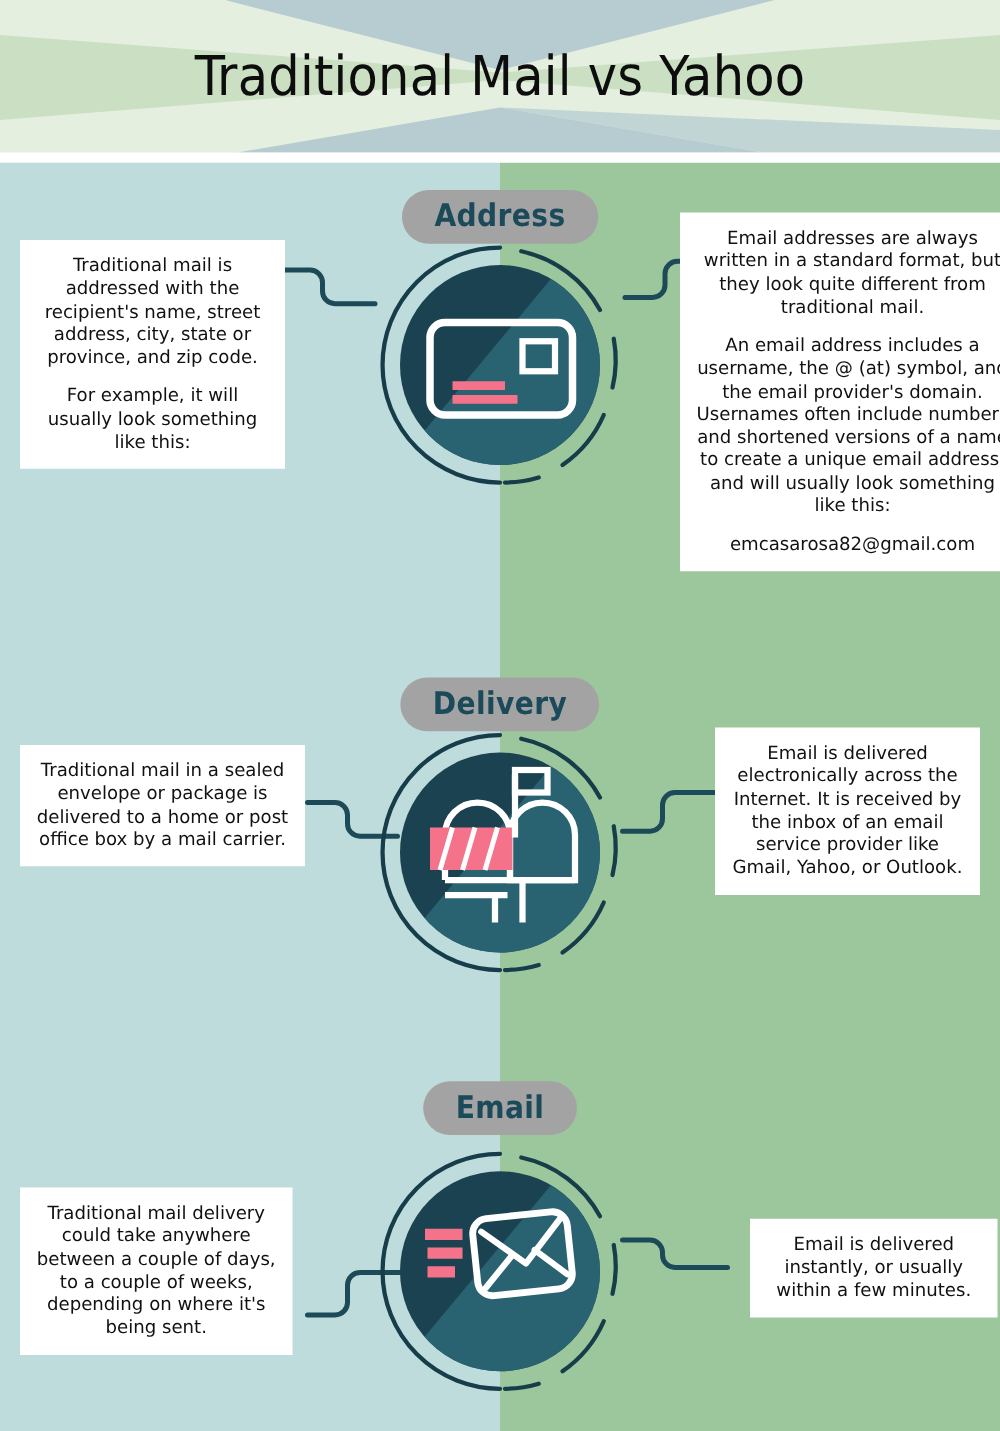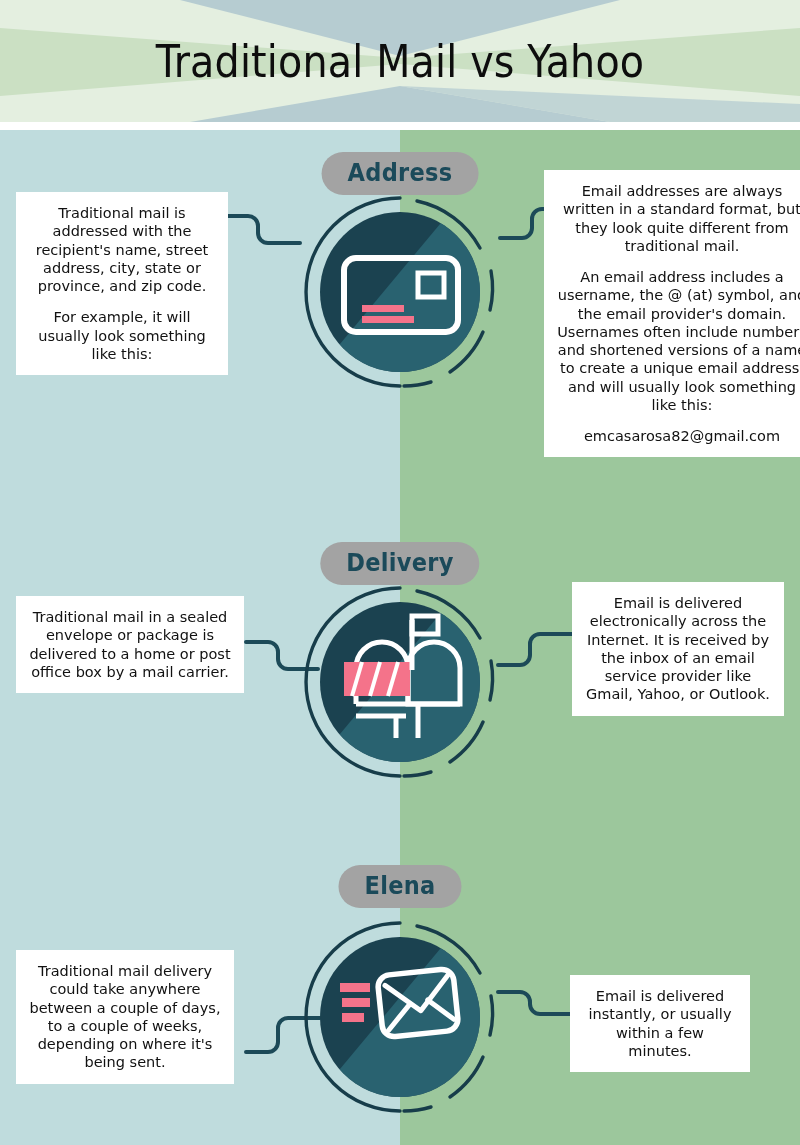--- a/index.html
+++ b/index.html
@@ -181,21 +181,21 @@
       <p>Traditional mail in a sealed envelope or package is delivered to a home or post office box by a mail carrier.</p>
     </div>
 
     <div class="card" style="left:572px;top:452px;width:212px;">
       <p>Email is delivered electronically across the Internet. It is received by the inbox of an email service provider like Gmail, Yahoo, or Outlook.</p>
     </div>
   </div>
 
   <div class="section" style="top:0;">
 
-    <div class="pill" style="top:735px;">Elena</div>
+    <div class="pill" style="top:735px;">Email</div>
 
     <div class="medallion" style="top:787px;">
       <svg width="200" height="200" viewBox="0 0 200 200">
         <defs>
           <clipPath id="clipC">
               <circle cx="100" cy="100" r="80"></circle>
             </clipPath>
         </defs>
         <g fill="none" stroke="#173d4a" stroke-width="3.4" stroke-linecap="round">
           <path d="M100 6 A94 94 0 0 0 100 194"></path>
@@ -216,17 +216,17 @@
           <path d="M87 65 L120 94 L152 60" fill="none" stroke="#ffffff" stroke-width="5" transform="rotate(-6 118 86)" stroke-linecap="round" stroke-linejoin="round"></path>
           <path d="M86 110 L110 86 M152 106 L128 84" fill="none" stroke="#ffffff" stroke-width="5" transform="rotate(-6 118 86)" stroke-linecap="round"></path>
         </g>
       </svg>
     </div>
 
     <div class="card" style="left:16px;top:820px;width:218px;">
       <p>Traditional mail delivery could take anywhere between a couple of days, to a couple of weeks, depending on where it's being sent.</p>
     </div>
 
-    <div class="card" style="left:570px;top:845px;width:180px;">
+    <div class="card" style="left:600px;top:845px;width:198px;">
       <p>Email is delivered instantly, or usually within a few minutes.</p>
     </div>
   </div>
 </div>
 
 </body></html>

